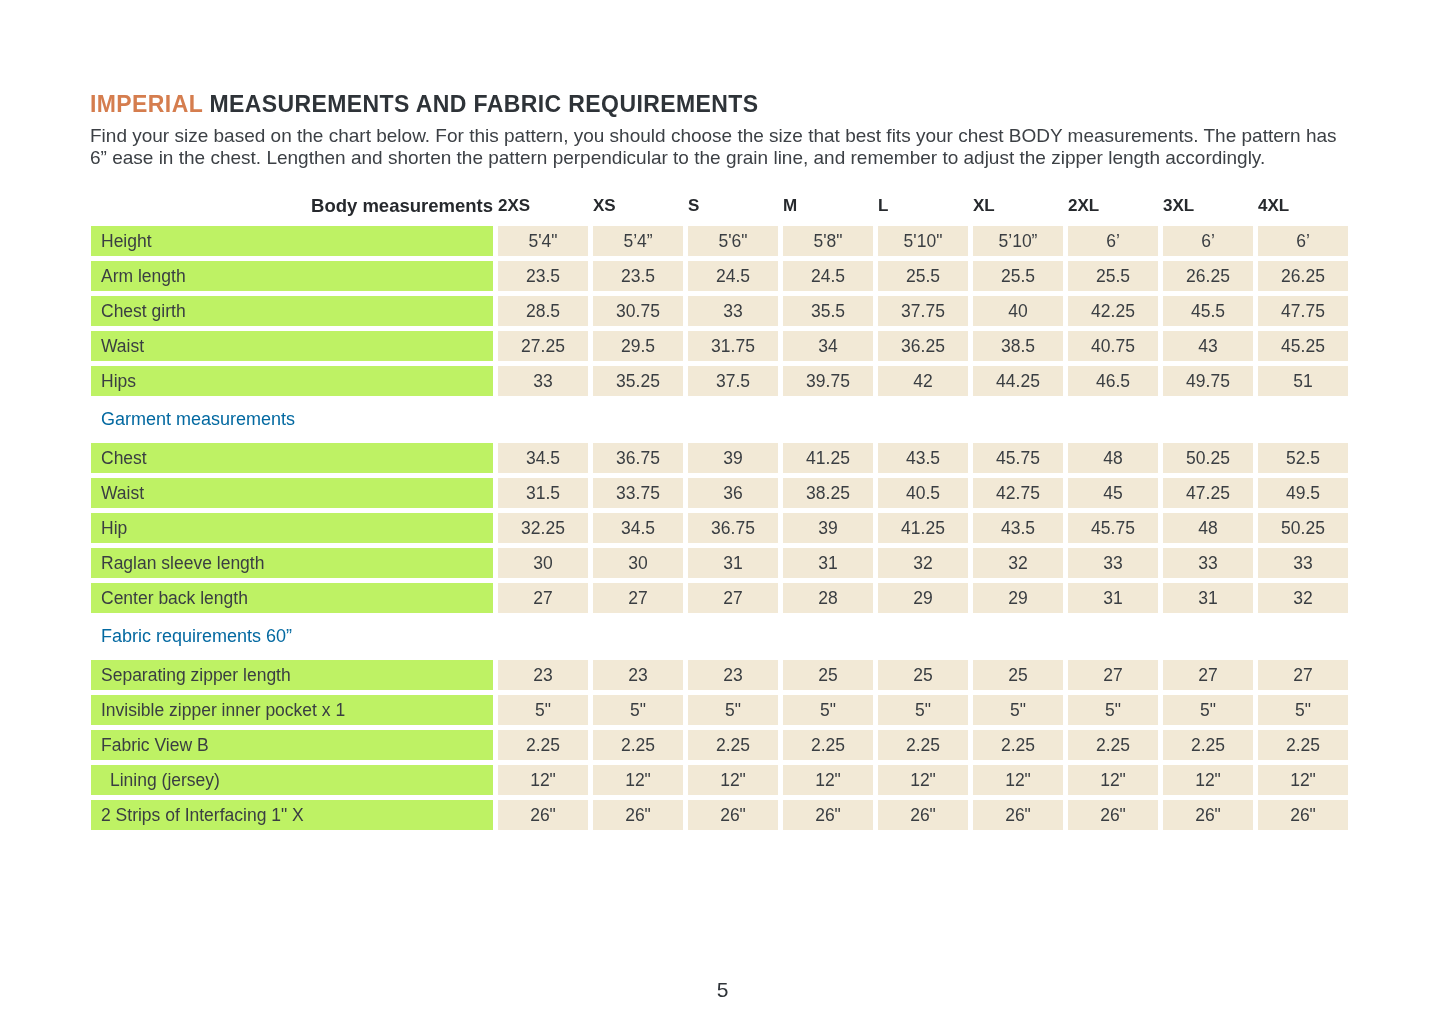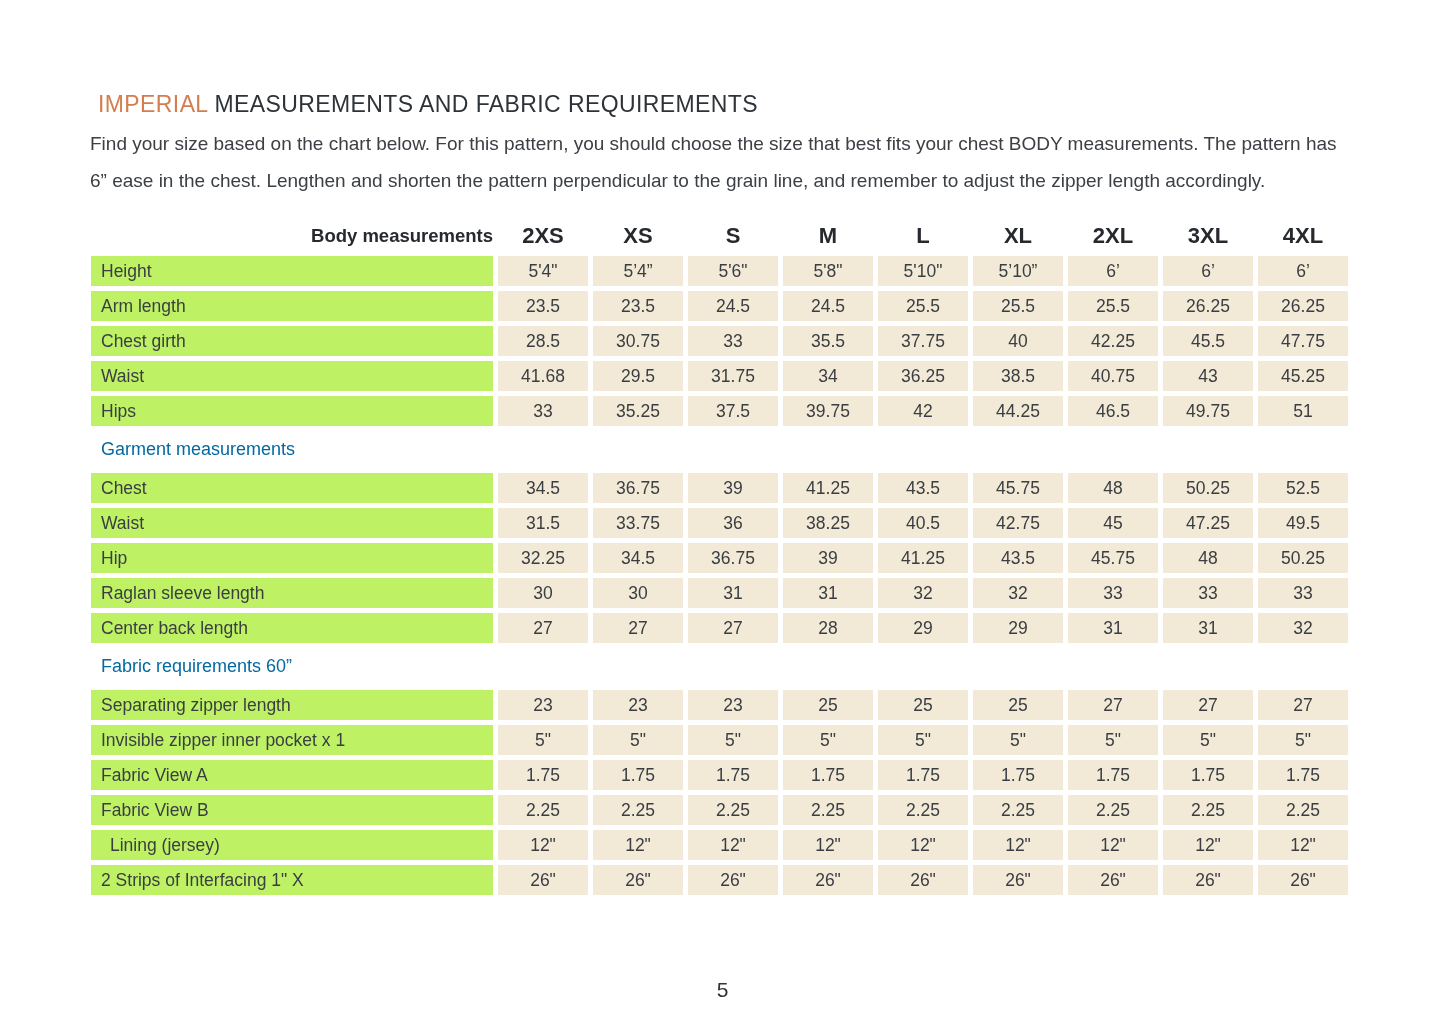--- a/index.html
+++ b/index.html
@@ -12,53 +12,53 @@
     overflow: hidden;
   }
   .page {
     position: relative;
     width: 1445px; height: 1030px;
   }
   .content {
     padding: 91px 89px 0 90px;
   }
   .doc-title {
-    margin: 0 0 7px 8px;
+    margin: 0 0 7px 0;
     font-size: 23px;
-    font-weight: normal;
+    font-weight: bold;
     letter-spacing: 0.4px;
     color: #2e3338;
     white-space: nowrap;
   }
   .doc-title .accent { color: #d57d4e; }
   .intro {
     margin: 0 0 17px 0;
     font-size: 19px;
-    line-height: 37px;
+    line-height: 22px;
     max-width: 1258px;
     color: #3c4045;
   }
   table.size-table {
     border-collapse: separate;
     border-spacing: 5px 5px;
     margin-left: -4px;
     table-layout: fixed;
   }
   .size-table th, .size-table td {
     padding: 0;
     font-size: 17.5px;
     font-weight: normal;
     vertical-align: middle;
   }
   .size-table th {
     height: 30px;
-    font-size: 22px;
+    font-size: 17px;
     font-weight: bold;
     color: #26292d;
-    text-align: center;
+    text-align: left;
     white-space: nowrap;
   }
   .size-table th.label-header {
     width: 402px;
     text-align: right;
     padding-left: 10px;
     font-size: 18.5px;
   }
   .size-table th.col-header { width: 90px; }
   .size-table td.label-cell {
@@ -148,21 +148,21 @@
             <td class="value-cell">33</td>
             <td class="value-cell">35.5</td>
             <td class="value-cell">37.75</td>
             <td class="value-cell">40</td>
             <td class="value-cell">42.25</td>
             <td class="value-cell">45.5</td>
             <td class="value-cell">47.75</td>
           </tr>
           <tr>
             <td class="label-cell">Waist</td>
-            <td class="value-cell">41.68</td>
+            <td class="value-cell">27.25</td>
             <td class="value-cell">29.5</td>
             <td class="value-cell">31.75</td>
             <td class="value-cell">34</td>
             <td class="value-cell">36.25</td>
             <td class="value-cell">38.5</td>
             <td class="value-cell">40.75</td>
             <td class="value-cell">43</td>
             <td class="value-cell">45.25</td>
           </tr>
           <tr>
@@ -261,32 +261,20 @@
             <td class="value-cell">5"</td>
             <td class="value-cell">5"</td>
             <td class="value-cell">5"</td>
             <td class="value-cell">5"</td>
             <td class="value-cell">5"</td>
             <td class="value-cell">5"</td>
             <td class="value-cell">5"</td>
             <td class="value-cell">5"</td>
           </tr>
           <tr>
-            <td class="label-cell">Fabric View A</td>
-            <td class="value-cell">1.75</td>
-            <td class="value-cell">1.75</td>
-            <td class="value-cell">1.75</td>
-            <td class="value-cell">1.75</td>
-            <td class="value-cell">1.75</td>
-            <td class="value-cell">1.75</td>
-            <td class="value-cell">1.75</td>
-            <td class="value-cell">1.75</td>
-            <td class="value-cell">1.75</td>
-          </tr>
-          <tr>
             <td class="label-cell">Fabric View B</td>
             <td class="value-cell">2.25</td>
             <td class="value-cell">2.25</td>
             <td class="value-cell">2.25</td>
             <td class="value-cell">2.25</td>
             <td class="value-cell">2.25</td>
             <td class="value-cell">2.25</td>
             <td class="value-cell">2.25</td>
             <td class="value-cell">2.25</td>
             <td class="value-cell">2.25</td>

